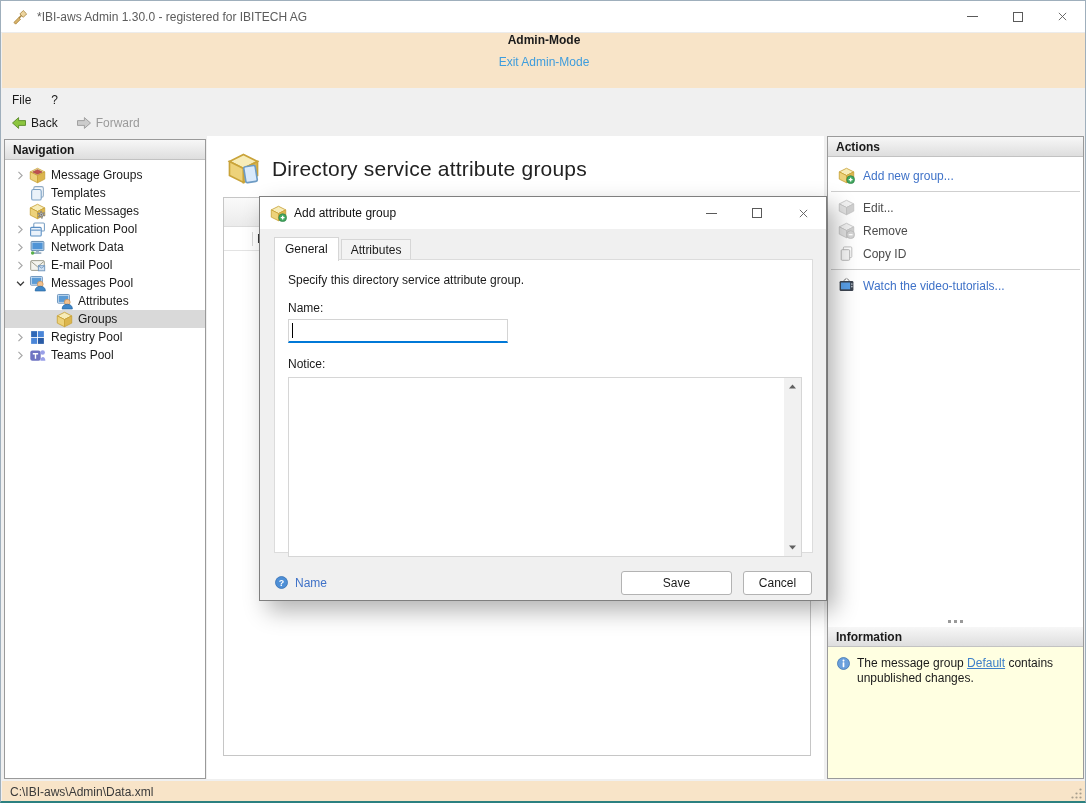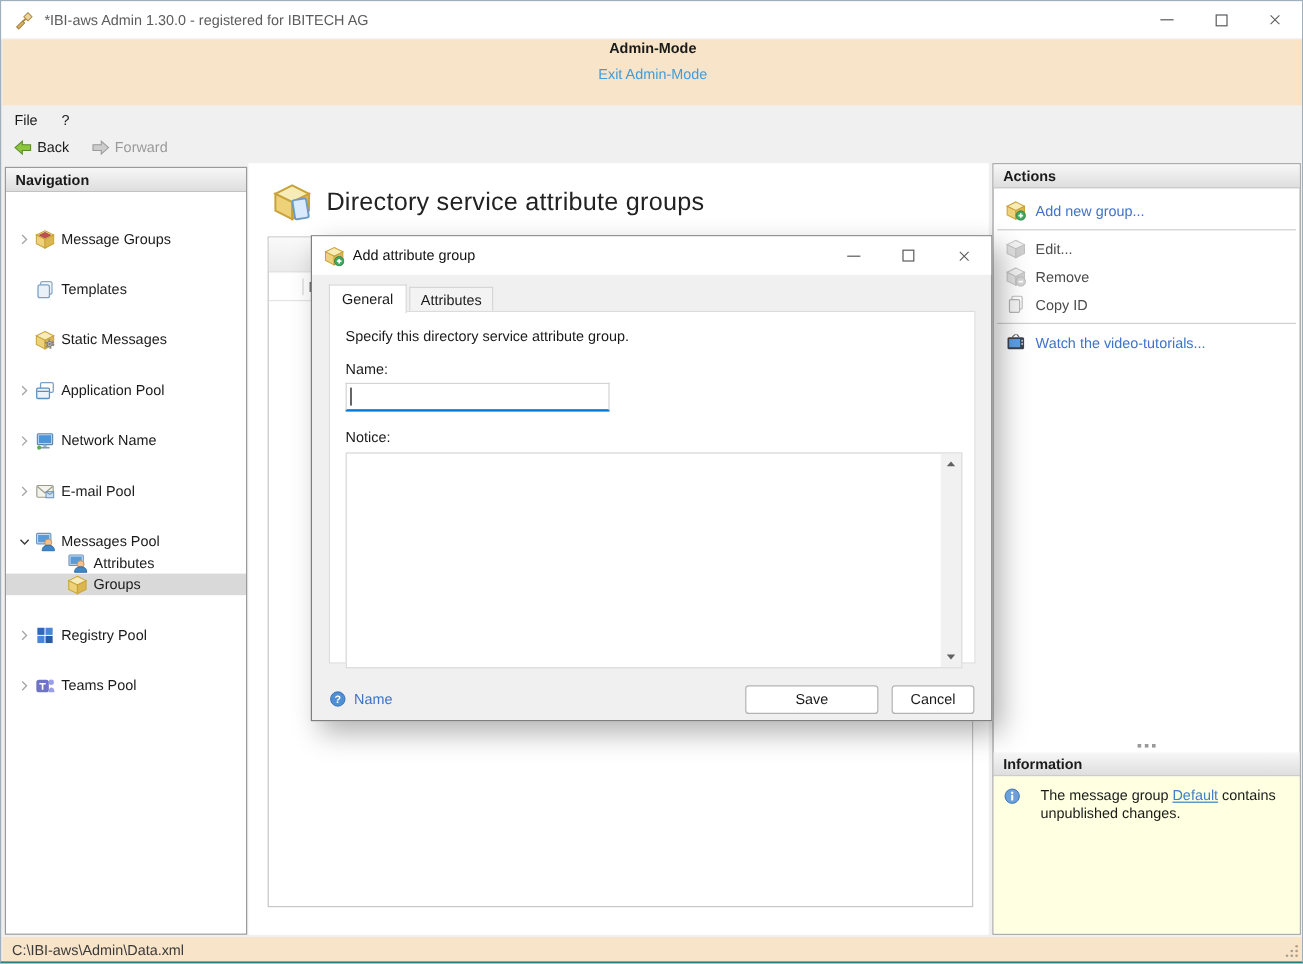--- a/index.html
+++ b/index.html
@@ -35,21 +35,21 @@
   .tbtn.fwd{color:#9a9a9a;margin-left:6px;}
   
   .panel-header{height:20px;background:linear-gradient(#f7f7f7,#dedede);
     border-bottom:1px solid #c2c2c2;font-size:12px;font-weight:bold;color:#1a1a1a;
     display:flex;align-items:center;padding:0 8px;}
   .nav-panel{position:absolute;left:3px;top:138px;width:202px;height:640px;background:#fff;
     border:1px solid #9a9a9a;overflow:hidden;}
   .tree{padding-top:6px;}
   .tree-item{height:18px;display:flex;align-items:center;font-size:12px;color:#1a1a1a;cursor:default;}
   .tree-item .chev{width:18px;height:18px;display:flex;align-items:center;justify-content:center;flex:0 0 auto;}
-  .tree-item.lvl1{padding-left:6px;margin-top:24px;}
+  .tree-item.lvl1{padding-left:6px;}
   .tree-item.lvl2{padding-left:33px;}
   .tree-item .nicon{width:17px;height:17px;margin-right:5px;flex:0 0 auto;}
   .tree-item.selected{background:#d9d9d9;}
   .chev svg{display:block;}
   
   .content{position:absolute;left:206px;top:135px;width:617px;height:643px;background:#fff;}
   .content-heading{display:flex;align-items:center;gap:12px;padding:16px 0 0 20px;}
   .content-heading .hicon{width:33px;height:33px;}
   .content-heading .htext{font-size:21px;color:#222;font-weight:normal;letter-spacing:.2px;}
   .content-table{position:absolute;left:16px;top:61px;width:588px;height:559px;
@@ -64,21 +64,21 @@
   .actions-list{padding:7px 0 0 0;}
   .action-row{height:23px;display:flex;align-items:center;gap:8px;padding-left:10px;font-size:12px;cursor:default;}
   .action-row .aicon{width:17px;height:17px;flex:0 0 auto;}
   .action-row.enabled{color:#3f72c8;}
   .action-row.disabled{color:#4b4b4b;}
   .action-row.disabled .aicon{filter:grayscale(1) opacity(.65);}
   .asep{border-top:1px solid #cfcfcf;margin:4px 3px;}
   .panel-flex-space{flex:1 1 auto;}
   .splitter{height:12px;display:flex;align-items:center;justify-content:center;gap:3px;}
   .splitter i{width:3px;height:3px;background:#9a9a9a;display:block;border-radius:0;}
-  .info-body{height:131px;background:#ffffe1;padding:9px 8px 0 8px;display:flex;gap:16px;font-size:12px;color:#1a1a1a;}
+  .info-body{height:131px;background:#ffffe1;padding:9px 8px 0 8px;display:flex;gap:6px;font-size:12px;color:#1a1a1a;}
   .info-body .iicon{width:15px;height:15px;flex:0 0 auto;margin-top:0px;}
   .info-text{width:212px;line-height:15px;}
   .info-link{color:#3f80c9;text-decoration:underline;cursor:pointer;}
   
   .statusbar{position:absolute;left:1px;top:780px;width:1084px;height:21px;background:#f8e4c8;
     display:flex;align-items:center;font-size:12px;color:#3a3a3a;padding-left:8px;}
   .grip{position:absolute;right:2px;bottom:2px;width:13px;height:13px;}
   
   .dialog{position:absolute;left:258px;top:195px;width:568px;height:405px;background:#f0f0f0;
     border:1px solid #7f7f7f;box-shadow:8px 10px 22px rgba(0,0,0,.30);z-index:10;}
@@ -336,21 +336,21 @@
 
       <div class="tree-item lvl1">
         <span class="chev">
             <svg viewBox="0 0 16 16" width="13" height="13">
               <use href="#sym-chev-right"></use>
             </svg>
           </span>
         <span class="nicon"><svg viewBox="0 0 16 16" width="17" height="17">
               <use href="#sym-monitor"></use>
             </svg></span>
-        <span>Network Name</span>
+        <span>Network Data</span>
       </div>
 
       <div class="tree-item lvl1">
         <span class="chev">
             <svg viewBox="0 0 16 16" width="13" height="13">
               <use href="#sym-chev-right"></use>
             </svg>
           </span>
         <span class="nicon"><svg viewBox="0 0 16 16" width="17" height="17">
               <use href="#sym-mail"></use>

